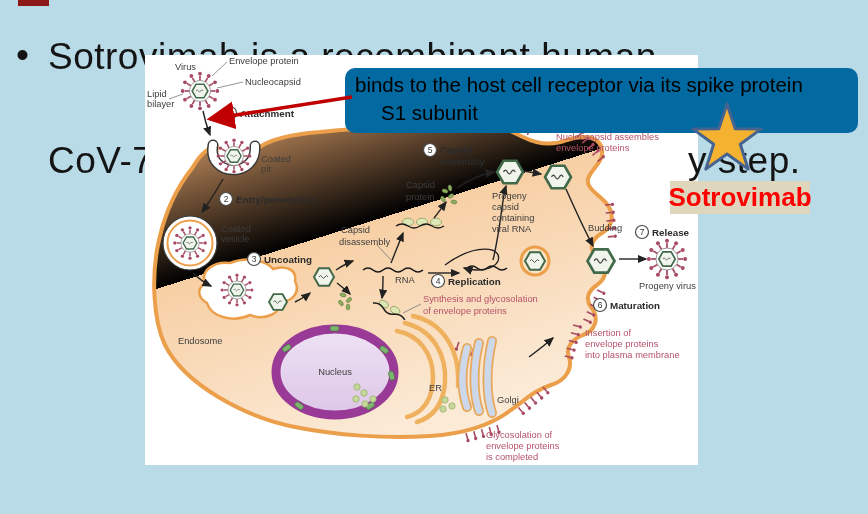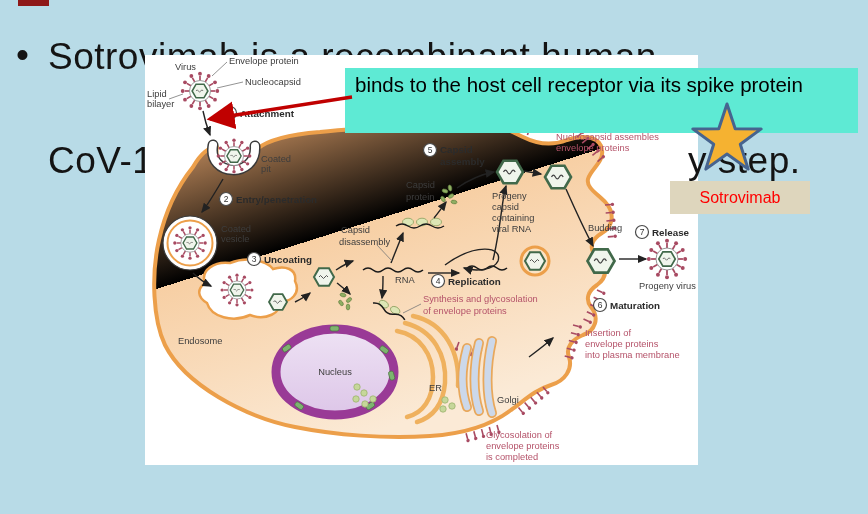--- a/index.html
+++ b/index.html
@@ -10,47 +10,47 @@
 
   .slide-text{position:absolute;color:#141414;font-size:37px;letter-spacing:0.5px;line-height:1.0;z-index:1;white-space:nowrap;}
   .bullet-mark{position:absolute;left:16px;top:34px;font-size:37px;color:#141414;z-index:1;}
   .line1{left:48px;top:38px;}
   .line2{left:48px;top:90px;}
   .line3{left:48px;top:142px;}
   .line3r{left:688px;top:142px;z-index:3;}
 
   .figure{position:absolute;left:145px;top:55px;width:553px;height:410px;background:#ffffff;z-index:2;}
 
-  .callout{position:absolute;left:345px;top:68px;width:513px;height:65px;background:#5eead4;z-index:4;color:#000;}
+  .callout{position:absolute;left:345px;top:68px;width:513px;height:65px;background:#0369a1;z-index:4;color:#000;border-radius:10px;}
   .callout .c1{position:absolute;left:10px;top:5px;font-size:20.5px;white-space:nowrap;}
   .callout .c2{position:absolute;left:36px;top:33px;font-size:20.5px;white-space:nowrap;}
 
   .red-arrow{position:absolute;left:200px;top:88px;width:160px;height:42px;z-index:5;}
 
   .star{position:absolute;left:687px;top:100px;width:80px;height:80px;z-index:6;}
 
   .sotro-box{position:absolute;left:670px;top:181px;width:140px;height:33px;background:#ded6bd;z-index:5;
              display:flex;align-items:center;justify-content:center;}
-  .sotro-box span{color:#ff0000;font-weight:normal;font-size:16px;}
+  .sotro-box span{color:#ff0000;font-weight:bold;font-size:26px;}
 
   .fig-label{font-size:9.3px;fill:#3d3d3d;}
   .fig-bold{font-size:9.8px;fill:#2b2b2b;font-weight:bold;}
   .fig-red{font-size:9.3px;fill:#b5536a;}
   .stepnum{font-size:8.5px;fill:#333;text-anchor:middle;}
 </style>
 </head>
 <body>
 
 <div class="slide">
 
   <div class="corner-bar"></div>
 
   <div class="bullet-mark">•</div>
   <div class="slide-text line1">Sotrovimab is a recombinant human</div>
-  <div class="slide-text line3">CoV-1</div>
+  <div class="slide-text line3">CoV-7</div>
   <div class="slide-text line3r">y step.</div>
 
   <div class="figure">
   <svg width="553" height="410" viewBox="0 0 553 410" xmlns="http://www.w3.org/2000/svg">
     <defs>
       <linearGradient id="cellgrad" x1="0" y1="0" x2="0.45" y2="1">
         <stop offset="0" stop-color="#f1ae74"></stop>
         <stop offset="0.45" stop-color="#f6c folding" stop-opacity="1"></stop>
         <stop offset="0.45" stop-color="#f7cfa4"></stop>
         <stop offset="1" stop-color="#fbead6"></stop>
@@ -320,20 +320,21 @@
       <text class="fig-red" x="440" y="303">into plasma membrane</text>
       <text class="fig-red" x="341" y="383">Glycosolation of</text>
       <text class="fig-red" x="341" y="394">envelope proteins</text>
       <text class="fig-red" x="341" y="405">is completed</text>
     </g>
   </svg>
   </div>
 
   <div class="callout">
     <div class="c1">binds to the host cell receptor via its spike protein</div>
+    <div class="c2">S1 subunit</div>
   </div>
 
   <svg class="red-arrow" viewBox="0 0 160 42">
     <defs>
       <marker id="redah" markerWidth="9" markerHeight="9" refX="7" refY="4" orient="auto">
         <path d="M0,0 L8,4 L0,8 z" fill="#c00000"></path>
       </marker>
     </defs>
     <line x1="152" y1="9" x2="10" y2="31" stroke="#c00000" stroke-width="3.5" marker-end="url(#redah)"></line>
   </svg>

